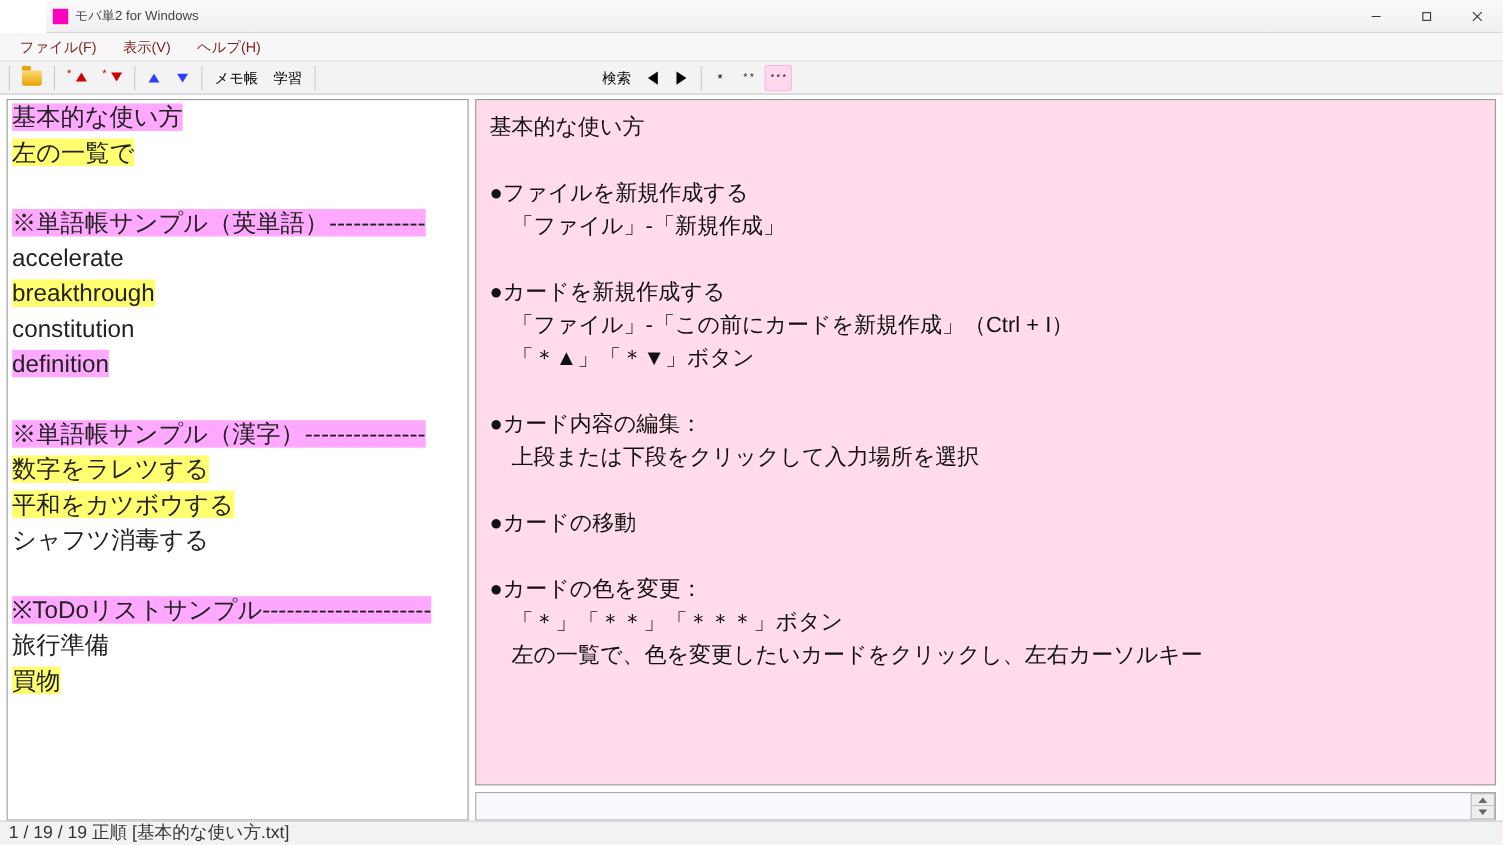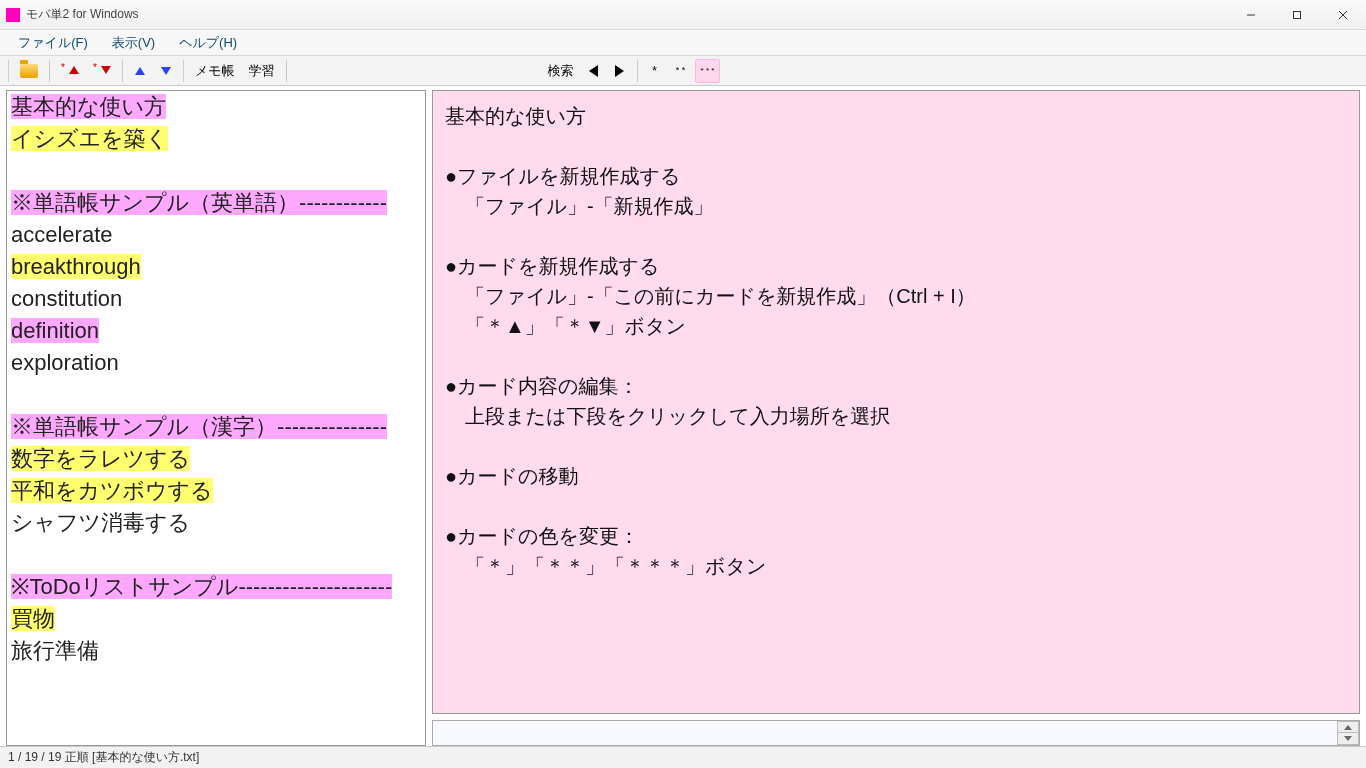--- a/index.html
+++ b/index.html
@@ -4,32 +4,33 @@
 <style>
   * { box-sizing: border-box; }
   html, body { margin: 0; padding: 0; height: 100%; font-family: "Meiryo", "Yu Gothic", sans-serif; }
   body { display: flex; flex-direction: column; background: #fff; font-size: 13px; color: #000; }
 
   
   .title-bar {
     height: 30px; background: linear-gradient(#fafafa,#f0f0f0);
     display: flex; align-items: center; padding: 0 0 0 6px;
     border-bottom: 1px solid #d8d8d8;
+    margin-left: 42px;
   }
   .title-icon { width: 14px; height: 14px; background: #ff00bb; margin-right: 6px; }
   .title-text { flex: 1; font-size: 12px; color: #444; }
   .win-btns { display: flex; }
   .win-btn { width: 46px; height: 30px; display: flex; align-items: center; justify-content: center; color: #555; }
 
   
   .menu-bar {
     height: 26px; display: flex; align-items: center; padding-left: 6px;
     background: #f7f7f7; border-bottom: 1px solid #d8d8d8; font-size: 13px;
   }
-  .menu-item { padding: 3px 12px; color: #0c4a6e; }
+  .menu-item { padding: 3px 12px; color: #7f1d1d; }
 
   
   .toolbar {
     height: 30px; display: flex; align-items: center; padding-left: 4px;
     background: #f3f3f3; border-bottom: 1px solid #c9c9c9;
   }
   .tool-sep { width: 1px; height: 22px; background: #ccc; margin: 0 4px; }
   .tool-btn {
     min-width: 24px; height: 24px; border: 1px solid transparent; border-radius: 2px;
     display: inline-flex; align-items: center; justify-content: center;
@@ -83,21 +84,21 @@
     width: 22px; height: 100%; display:flex; flex-direction:column; margin-left:auto;
   }
   .scroll-btn { height: 12px; display:flex; align-items:center; justify-content:center; border:1px solid #bbb; background:#eee; }
   .scroll-btn + .scroll-btn { border-top:none; }
   .mini-up   { width:0;height:0;border-left:4px solid transparent;border-right:4px solid transparent;border-bottom:5px solid #666; }
   .mini-down { width:0;height:0;border-left:4px solid transparent;border-right:4px solid transparent;border-top:5px solid #666; }
 
   
   .status-bar {
     height: 22px; background: #f2f2f2; border-top: 1px solid #ccc;
-    display: flex; align-items: center; padding: 0 8px; font-size: 12px; color: #333;
+    display: flex; align-items: center; padding: 0 8px; font-size: 16px; color: #333;
   }
 </style>
 </head>
 <body>
 
 <div class="title-bar">
   <div class="title-icon"></div>
   <div class="title-text">モバ単2 for Windows</div>
   <div class="win-btns">
     <div class="win-btn">
@@ -166,37 +167,36 @@
   <div class="tool-btn">*</div>
   <div class="tool-btn" style="font-size:9px;line-height:1;">* *</div>
   <div class="tool-btn tool-accent" style="font-size:8px;line-height:1;">* * *</div>
 </div>
 
 <div class="main">
 
   <div class="left-pane">
     <ul class="left-list" id="card-list">
         <li><span class="hl-pink">基本的な使い方</span></li>
-        <li><span class="hl-yellow">イシズエを築く</span></li>
+        <li><span class="hl-yellow">左の一覧で</span></li>
         <li><span class="hl-none">&nbsp;</span></li>
         <li><span class="hl-pink">※単語帳サンプル（英単語）------------</span></li>
         <li><span class="hl-none">accelerate</span></li>
         <li><span class="hl-yellow">breakthrough</span></li>
         <li><span class="hl-none">constitution</span></li>
         <li><span class="hl-pink">definition</span></li>
-        <li><span class="hl-none">exploration</span></li>
         <li><span class="hl-none">&nbsp;</span></li>
         <li><span class="hl-pink">※単語帳サンプル（漢字）---------------</span></li>
         <li><span class="hl-yellow">数字をラレツする</span></li>
         <li><span class="hl-yellow">平和をカツボウする</span></li>
         <li><span class="hl-none">シャフツ消毒する</span></li>
         <li><span class="hl-none">&nbsp;</span></li>
         <li><span class="hl-pink">※ToDoリストサンプル---------------------</span></li>
+        <li><span class="hl-none">旅行準備</span></li>
         <li><span class="hl-yellow">買物</span></li>
-        <li><span class="hl-none">旅行準備</span></li>
       </ul>
   </div>
 
   <div class="right-pane">
     <div class="detail-box" id="detail-box">
         <div>基本的な使い方</div>
         <div>&nbsp;</div>
         <div>●ファイルを新規作成する</div>
         <div>　「ファイル」-「新規作成」</div>
         <div>&nbsp;</div>
@@ -204,20 +204,21 @@
         <div>　「ファイル」-「この前にカードを新規作成」（Ctrl + I）</div>
         <div>　「＊▲」「＊▼」ボタン</div>
         <div>&nbsp;</div>
         <div>●カード内容の編集：</div>
         <div>　上段または下段をクリックして入力場所を選択</div>
         <div>&nbsp;</div>
         <div>●カードの移動</div>
         <div>&nbsp;</div>
         <div>●カードの色を変更：</div>
         <div>　「＊」「＊＊」「＊＊＊」ボタン</div>
+        <div>　左の一覧で、色を変更したいカードをクリックし、左右カーソルキー</div>
       </div>
     <div class="bottom-input">
       <div class="scroll-stub">
         <div class="scroll-btn">
             <span class="mini-up"></span>
           </div>
         <div class="scroll-btn">
             <span class="mini-down"></span>
           </div>
       </div>

